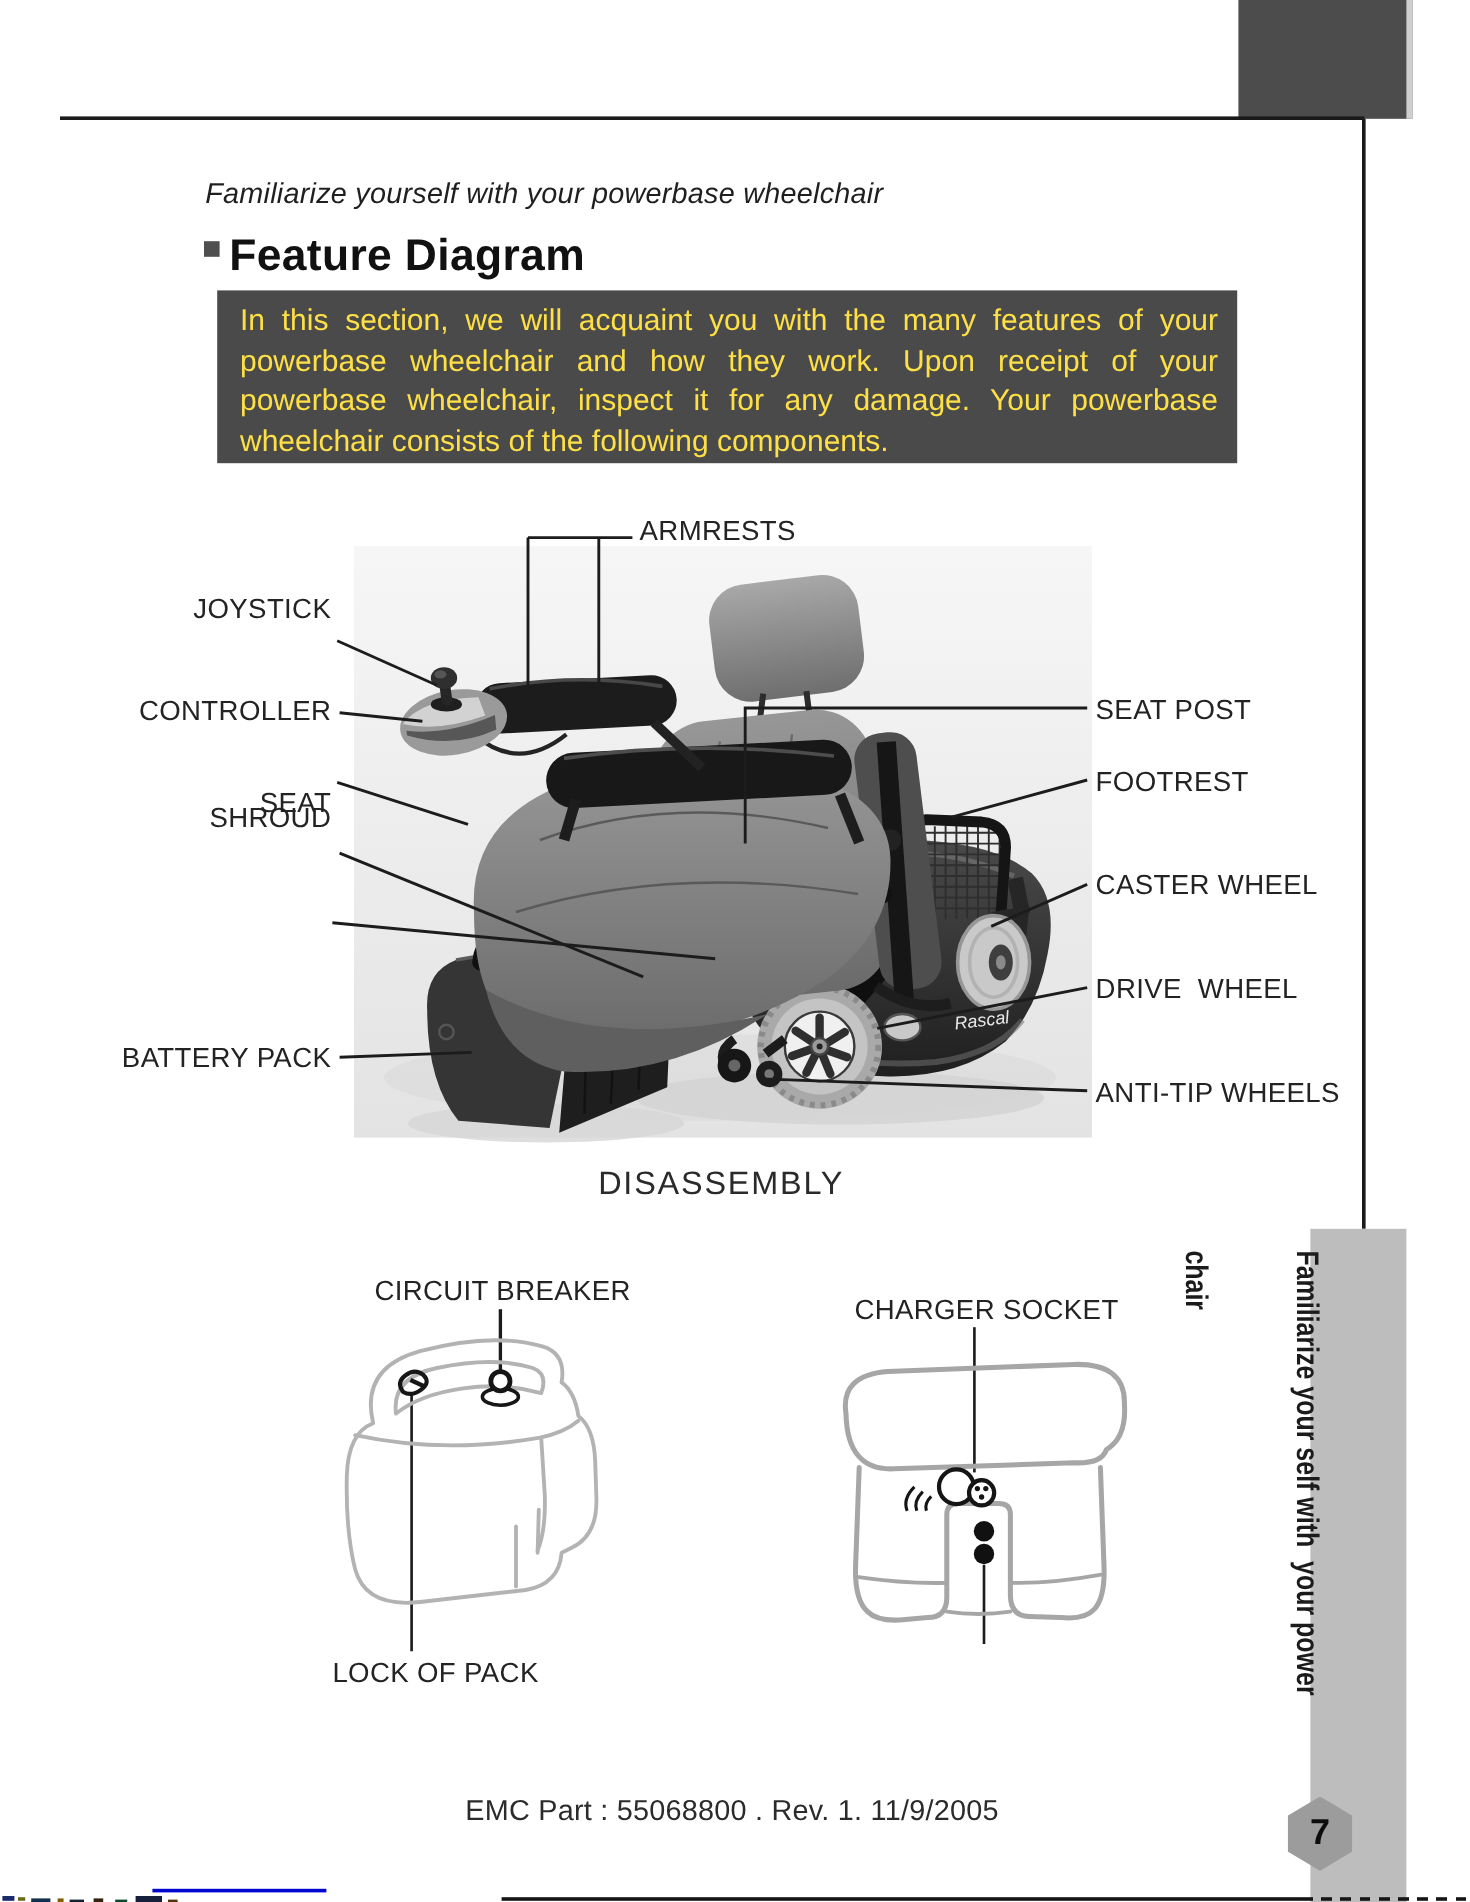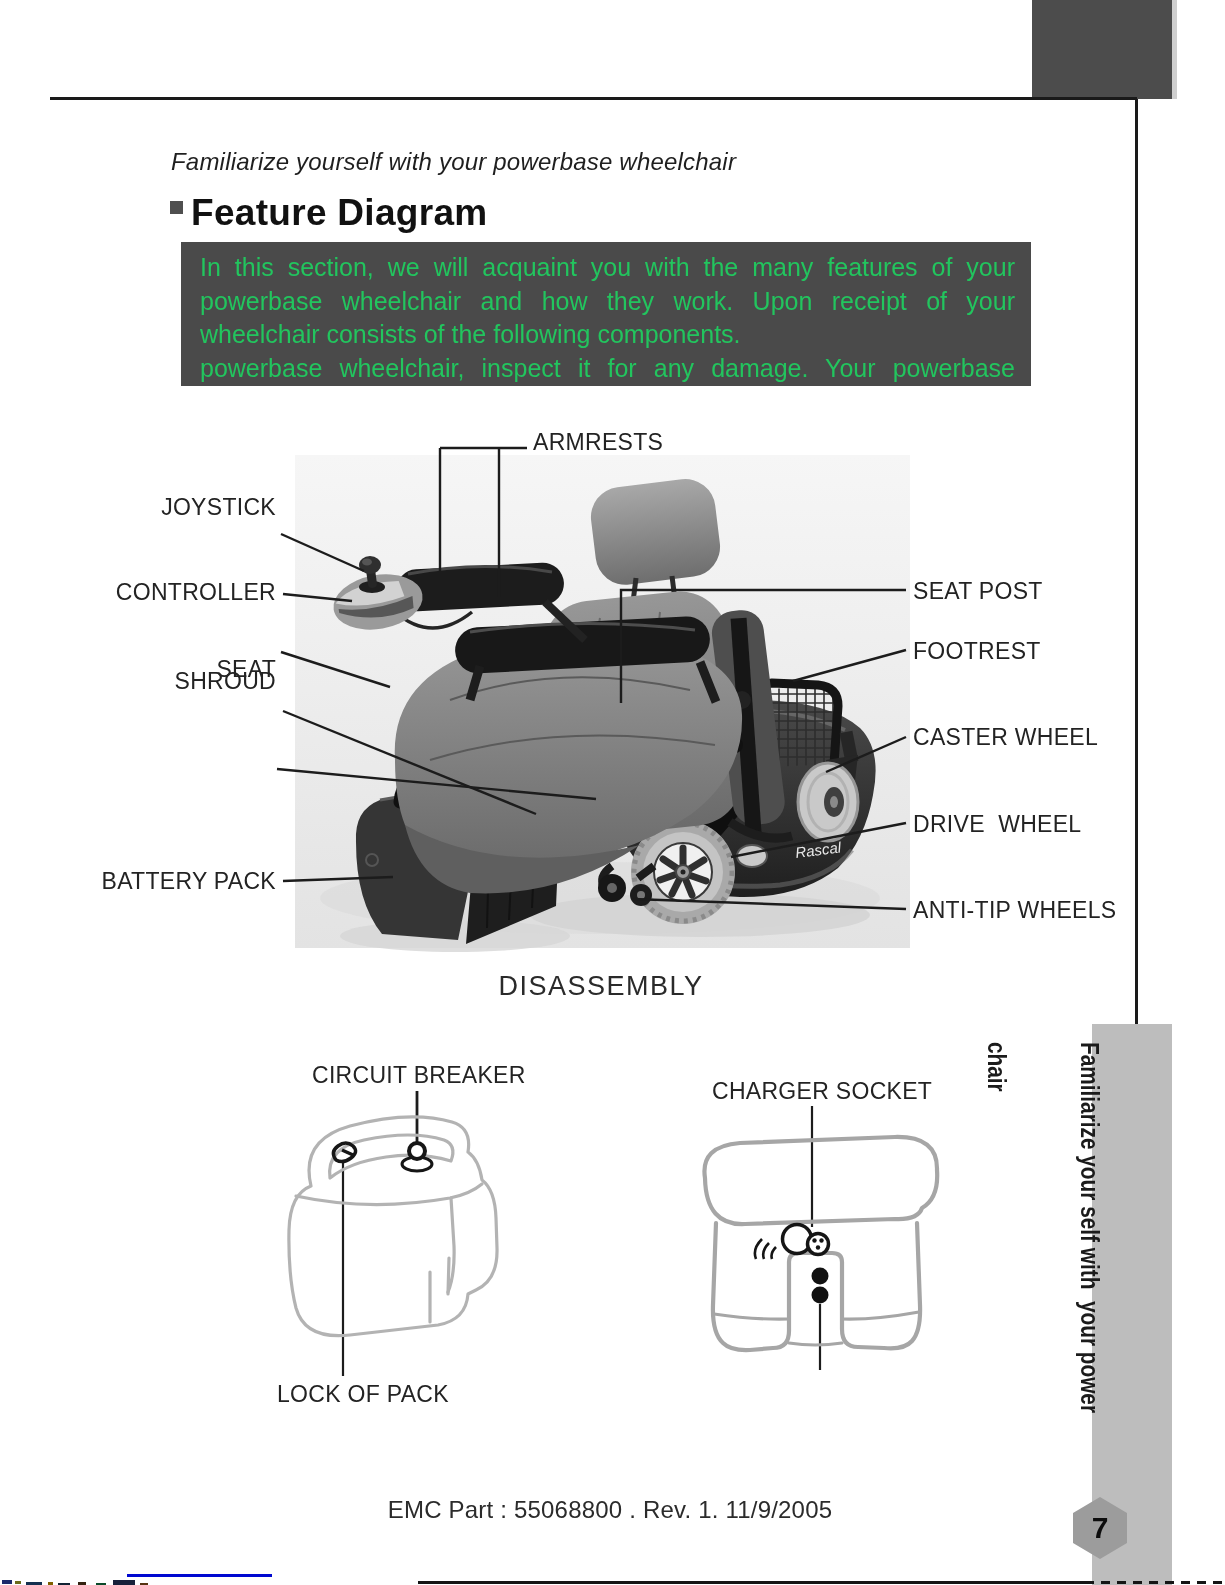--- a/index.html
+++ b/index.html
@@ -13,21 +13,21 @@
   #right-rule{position:absolute;left:1135px;top:99px;width:2.5px;height:925px;background:#1a1a1a;}
 
   #eyebrow{position:absolute;left:171px;top:148px;font-size:24px;font-style:italic;color:#1f1f1f;
            letter-spacing:0.2px;}
   #section-heading{position:absolute;left:170px;top:192px;display:flex;align-items:flex-start;}
   #bullet-square{width:13px;height:13px;background:#4f4f4f;margin-top:9px;margin-right:8px;}
   #section-title{font-size:37px;font-weight:bold;color:#111;letter-spacing:0.3px;}
 
   #intro-box{position:absolute;left:181px;top:242px;width:850px;height:144px;background:#4a4a4a;
              box-sizing:border-box;padding:9px 16px 0 19px;}
-  .intro-line{color:#22c55e;font-size:25px;line-height:33.5px;text-align:justify;text-align-last:justify;
+  .intro-line{color:#fde047;font-size:25px;line-height:33.5px;text-align:justify;text-align-last:justify;
               white-space:normal;}
   .intro-line.last{text-align:left;text-align-last:left;}
 
   
   .callout{position:absolute;font-size:23px;color:#232323;white-space:pre;line-height:26px;letter-spacing:0.3px;}
   .callout.rt{right:949px;text-align:right;}
   .callout.lt{left:913px;text-align:right;}
   #lbl-armrests{left:533px;top:429px;}
   #lbl-joystick{top:494px;}
   #lbl-controller{top:579px;}
@@ -297,22 +297,22 @@
 
   <div id="eyebrow">Familiarize yourself with your powerbase wheelchair</div>
   <div id="section-heading">
     <span id="bullet-square"></span>
     <span id="section-title">Feature Diagram</span>
   </div>
 
   <div id="intro-box">
     <div class="intro-line">In this section, we will acquaint you with the many features of your</div>
     <div class="intro-line">powerbase wheelchair and how they work. Upon receipt of your</div>
+    <div class="intro-line">powerbase wheelchair, inspect it for any damage. Your powerbase</div>
     <div class="intro-line last">wheelchair consists of the following components.</div>
-    <div class="intro-line">powerbase wheelchair, inspect it for any damage. Your powerbase</div>
   </div>
 
   <div class="callout" id="lbl-armrests">ARMRESTS</div>
   <div class="callout rt" id="lbl-joystick">JOYSTICK</div>
   <div class="callout rt" id="lbl-controller">CONTROLLER</div>
   <div class="callout rt" id="lbl-seat">SEAT</div>
   <div class="callout rt" id="lbl-shroud">SHROUD</div>
   <div class="callout rt" id="lbl-battery">BATTERY PACK</div>
   <div class="callout lt" id="lbl-seatpost">SEAT POST</div>
   <div class="callout lt" id="lbl-footrest">FOOTREST</div>

